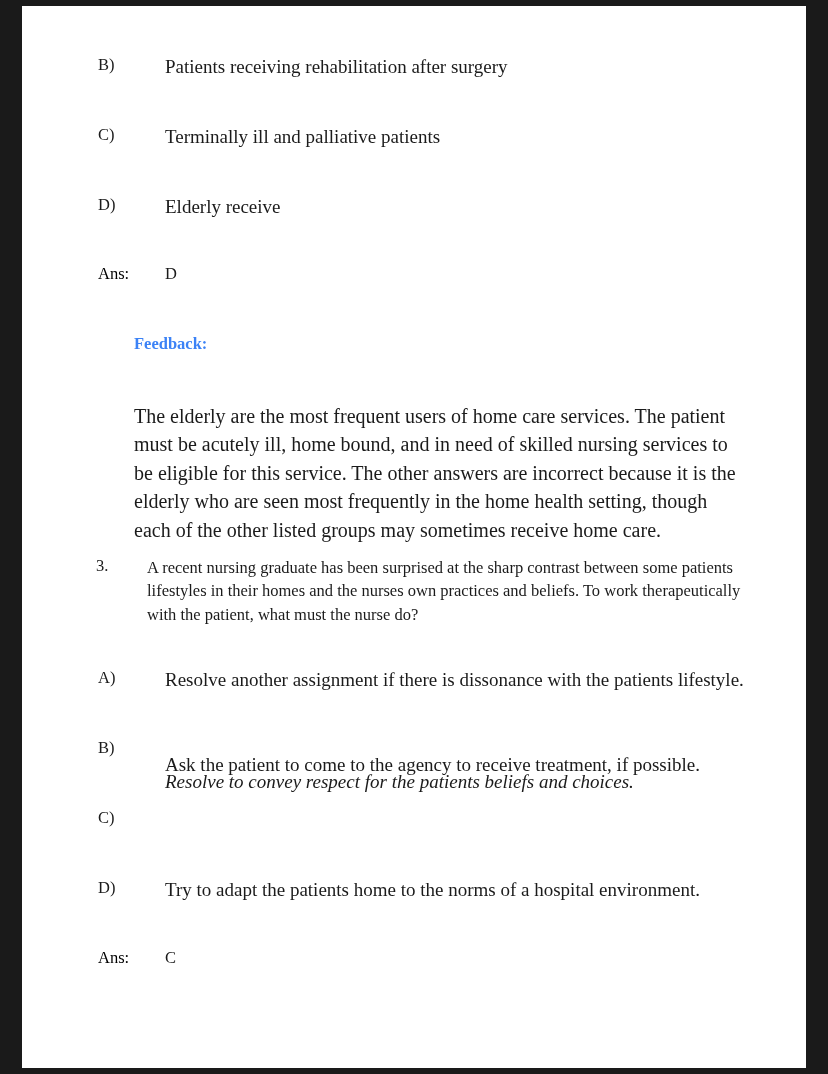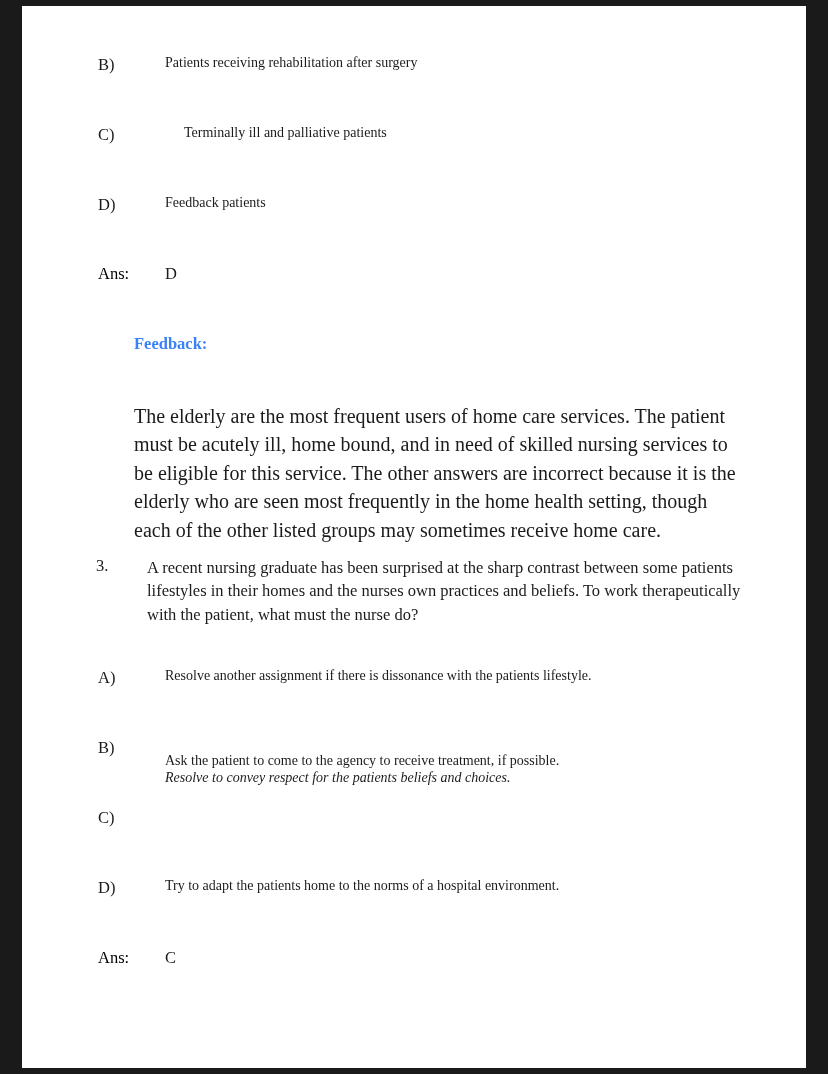--- a/index.html
+++ b/index.html
@@ -38,21 +38,21 @@
   .opt-letter {
     position: absolute;
     left: 76px;
     font-size: 16.5px;
     color: #1b1b1b;
     line-height: 1.35;
   }
   .opt-text {
     position: absolute;
     left: 143px;
-    font-size: 14px;
+    font-size: 19px;
     color: #1b1b1b;
     line-height: 1.35;
     white-space: nowrap;
   }
   .ans-label {
     position: absolute;
     left: 76px;
     font-size: 16.5px;
     color: #000000;
   }
@@ -96,23 +96,23 @@
 </style>
 </head>
 <body>
 
 <div class="page-wrap">
   <div class="page">
     <div class="content" id="doc-content">
         <div class="opt-letter" style="top: 48px;">B)</div>
         <div class="opt-text" style="top: 48px;">Patients receiving rehabilitation after surgery</div>
         <div class="opt-letter" style="top: 118px;">C)</div>
-        <div class="opt-text" style="top: 118px; margin-left: 19px;">Terminally ill and palliative patients</div>
+        <div class="opt-text" style="top: 118px;">Terminally ill and palliative patients</div>
         <div class="opt-letter" style="top: 188px;">D)</div>
-        <div class="opt-text" style="top: 188px;">Feedback patients</div>
+        <div class="opt-text" style="top: 188px;">Elderly receive</div>
         <div class="ans-label" style="top: 258px;">Ans:</div>
         <div class="ans-value" style="top: 258px;">D</div>
         <div class="feedback-heading" style="top: 328px;">Feedback:</div>
         <div class="feedback-body" style="top: 396px;">The elderly are the most frequent users of home care services. The patient must be acutely ill, home bound, and in need of skilled nursing services to be eligible for this service. The other answers are incorrect because it is the elderly who are seen most frequently in the home health setting, though each of the other listed groups may sometimes receive home care.</div>
         <div class="q-number" style="top: 550px;">3.</div>
         <div class="q-text" style="top: 550px;">A recent nursing graduate has been surprised at the sharp contrast between some patients lifestyles in their homes and the nurses own practices and beliefs. To work therapeutically with the patient, what must the nurse do?</div>
         <div class="opt-letter" style="top: 661px;">A)</div>
         <div class="opt-text" style="top: 661px;">Resolve another assignment if there is dissonance with the patients lifestyle.</div>
         <div class="opt-letter" style="top: 731px;">B)</div>
         <div class="opt-text" style="top: 746px;">Ask the patient to come to the agency to receive treatment, if possible.</div>

